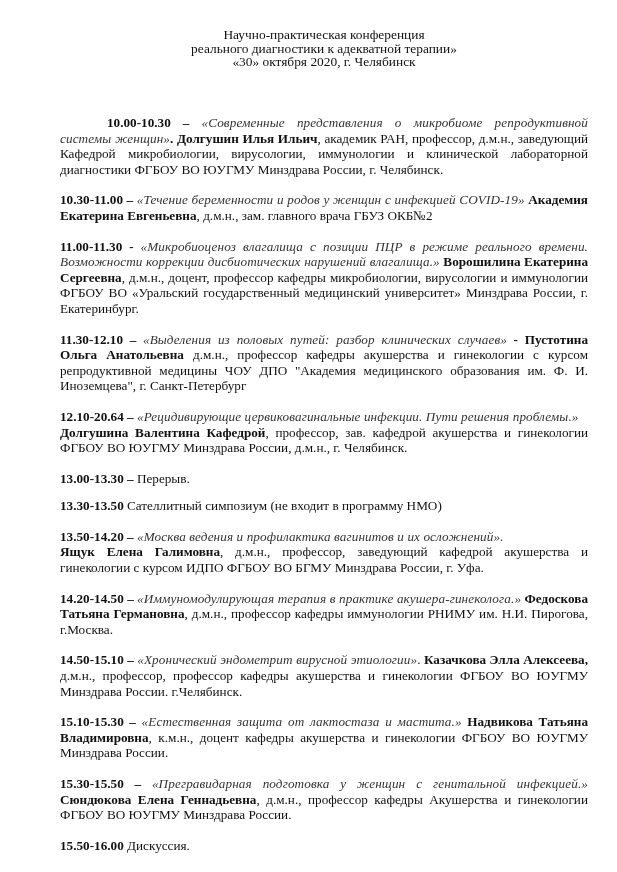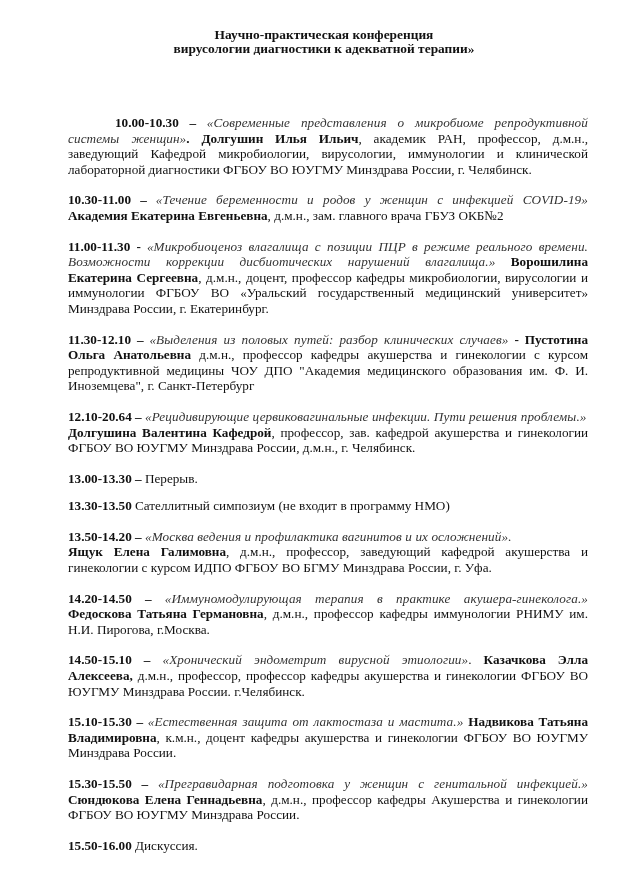--- a/index.html
+++ b/index.html
@@ -4,42 +4,43 @@
 <style>
   html, body { margin: 0; padding: 0; background: #ffffff; }
   body {
     width: 617px; height: 872px; overflow: hidden;
     font-family: "Liberation Serif", "DejaVu Serif", serif;
     color: #111111;
   }
   .page { position: relative; width: 617px; height: 872px; }
   .header {
     position: absolute; left: 60px; top: 28px; width: 528px;
-    text-align: center; font-weight: bold; font-size: 13.4px; line-height: 13.6px;
+    text-align: center; font-weight: normal; font-size: 13.4px; line-height: 13.6px;
   }
   .header div { white-space: nowrap; }
   .program {
     position: absolute; left: 60px; top: 115px; width: 528px;
     font-size: 13.2px; line-height: 15.6px;
   }
-  .item { text-align: justify; margin: 0 0 15px 8px; }
+  .item { text-align: justify; margin: 0 0 15px 0; }
   .item.first { text-indent: 47px; }
   .item.compact { margin-bottom: 12px; }
   .time { font-weight: bold; }
   .topic { font-style: italic; color: #333; letter-spacing: 0.1px; }
   .speaker { font-weight: bold; }
   .sep-bold { font-weight: bold; }
 </style>
 </head>
 <body>
 
 <div class="page">
   <div class="header">
     <div>Научно-практическая конференция</div>
-    <div>вирусологии диагностики к адекватной терапии»</div>
+    <div>реального диагностики к адекватной терапии»</div>
+    <div>«30» октября 2020, г. Челябинск</div>
   </div>
 
   <div class="program">
     <p class="item first"><span class="time">10.00-10.30</span><span class="sep-bold"> – </span><span class="topic">«Современные представления о микробиоме репродуктивной системы женщин»</span><span class="sep-bold">. </span><span class="speaker">Долгушин Илья Ильич</span><span>, академик РАН, профессор, д.м.н., заведующий Кафедрой микробиологии, вирусологии, иммунологии и клинической лабораторной диагностики ФГБОУ ВО ЮУГМУ Минздрава России, г. Челябинск.</span></p>
 
     <p class="item"><span class="time">10.30-11.00</span><span class="sep-bold"> – </span><span class="topic">«Течение беременности и родов у женщин с инфекцией COVID-19»</span><span> </span><span class="speaker">Академия Екатерина Евгеньевна</span><span>, д.м.н., зам. главного врача ГБУЗ ОКБ№2</span></p>
 
     <p class="item"><span class="time">11.00-11.30</span><span class="sep-bold"> - </span><span class="topic">«Микробиоценоз влагалища с позиции ПЦР в режиме реального времени. Возможности коррекции дисбиотических нарушений влагалища.»</span><span> </span><span class="speaker">Ворошилина Екатерина Сергеевна</span><span>, д.м.н., доцент, профессор кафедры микробиологии, вирусологии и иммунологии ФГБОУ ВО «Уральский государственный медицинский университет» Минздрава России, г. Екатеринбург.</span></p>
 
     <p class="item"><span class="time">11.30-12.10</span><span class="sep-bold"> – </span><span class="topic">«Выделения из половых путей: разбор клинических случаев»</span><span class="sep-bold"> - </span><span class="speaker">Пустотина Ольга Анатольевна</span><span> д.м.н., профессор кафедры акушерства и гинекологии с курсом репродуктивной медицины ЧОУ ДПО "Академия медицинского образования им. Ф. И. Иноземцева", г. Санкт-Петербург</span></p>

